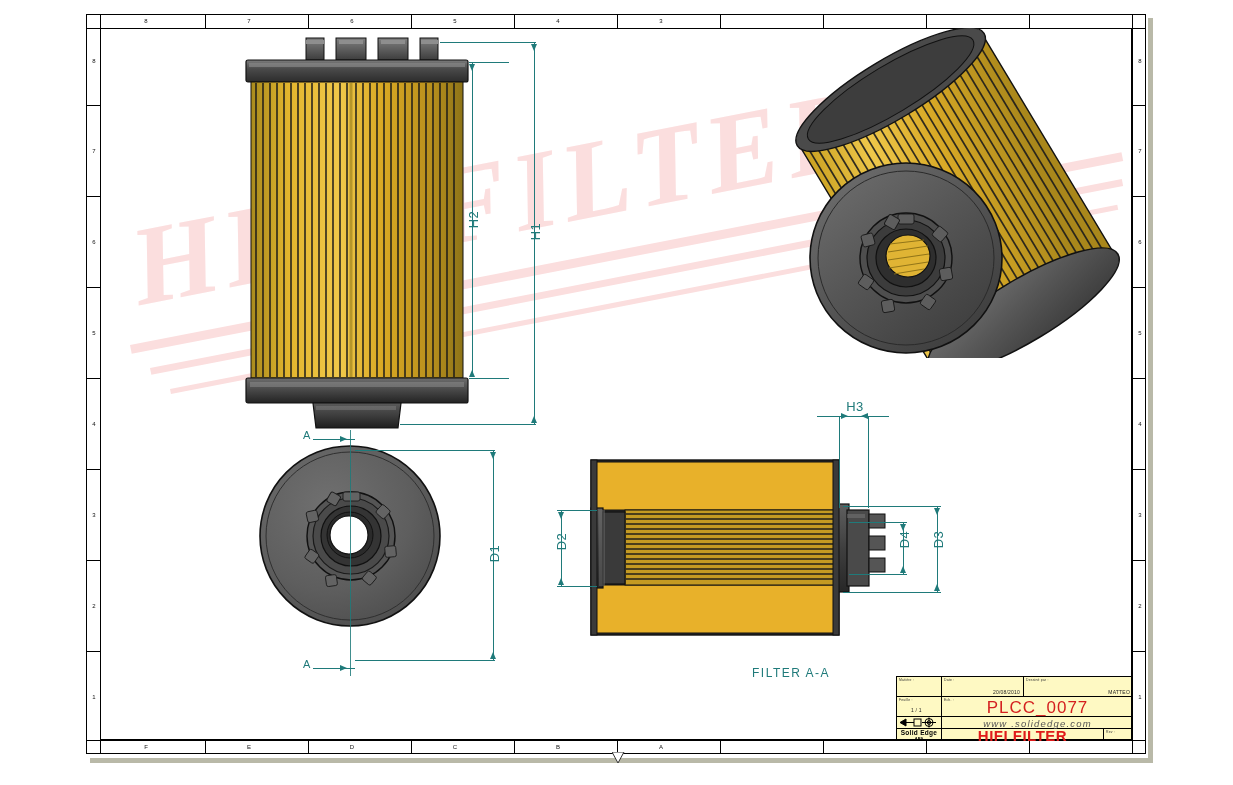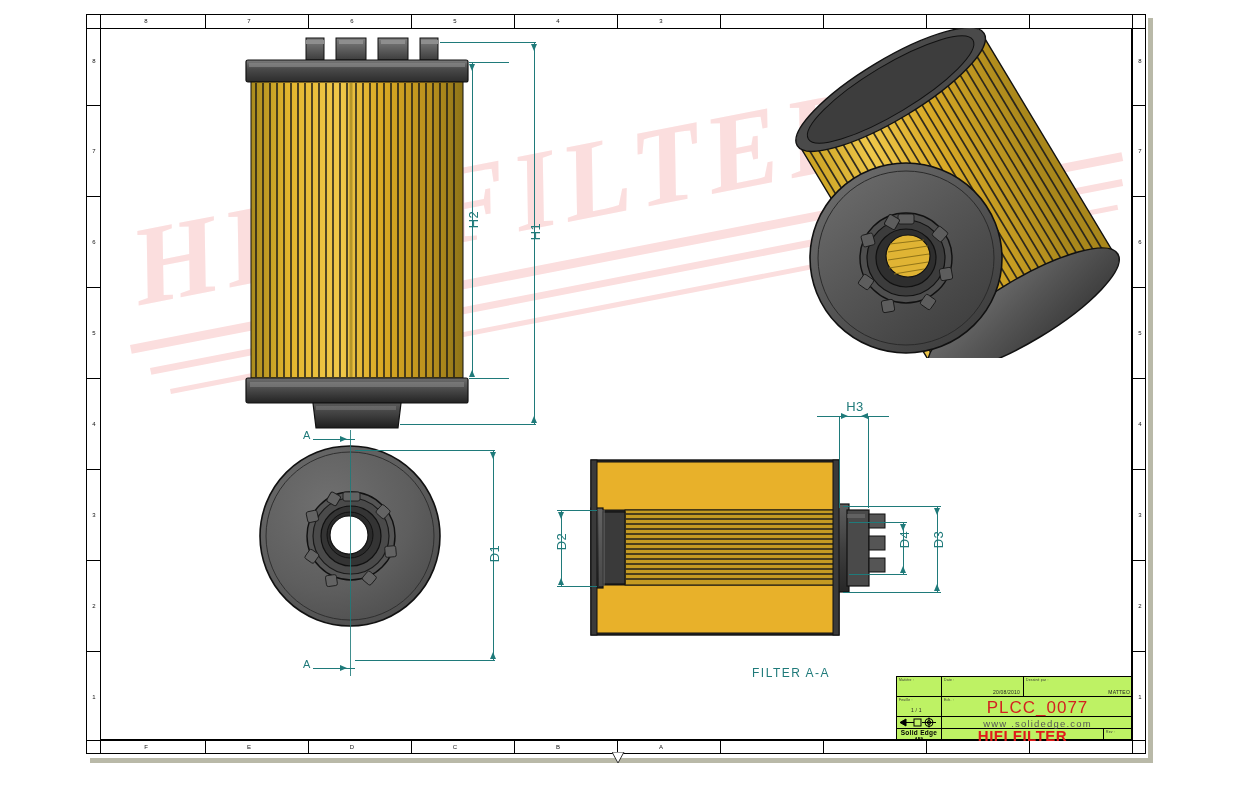--- a/index.html
+++ b/index.html
@@ -41,21 +41,21 @@
   #view-iso{position:absolute;left:790px;top:28px;width:345px;height:330px;}
 
   
   #view-end{position:absolute;left:245px;top:428px;width:290px;height:250px;}
 
   
   #view-sect{position:absolute;left:585px;top:430px;width:370px;height:235px;}
   .sec-label{position:absolute;left:752px;top:666px;color:#1f7a7a;font-family:"Liberation Sans",sans-serif;font-size:12px;letter-spacing:1.5px;}
 
   
-  #titleblock{position:absolute;left:896px;top:676px;width:236px;height:64px;border:1.3px solid #000;box-sizing:border-box;background:#bef264;}
+  #titleblock{position:absolute;left:896px;top:676px;width:236px;height:64px;border:1.3px solid #000;box-sizing:border-box;background:#fef9c3;}
   .tb-row{position:absolute;left:0;width:100%;border-bottom:1px solid #000;box-sizing:border-box;}
   .tb-cell{position:absolute;box-sizing:border-box;border-right:1px solid #000;height:100%;}
   .tb-tiny{position:absolute;left:2px;top:1px;font-size:3.4px;color:#333;letter-spacing:.2px;white-space:nowrap;}
   .tb-val{position:absolute;right:3px;bottom:1px;font-size:5px;color:#222;letter-spacing:.2px;white-space:nowrap;}
   .tb-ctr{position:absolute;left:0;width:100%;text-align:center;}
   #tb-drawno{font-family:"Liberation Sans",sans-serif;font-size:17px;color:#d42020;letter-spacing:1px;}
   #tb-web{font-family:"Liberation Sans",sans-serif;font-size:9.5px;color:#555;letter-spacing:1.2px;}
   #tb-brand{font-family:"Liberation Sans",sans-serif;font-weight:bold;font-size:15px;color:#e01b1b;letter-spacing:.5px;}
   #tb-se{font-family:"Liberation Sans",sans-serif;font-weight:bold;font-size:6.5px;color:#000;letter-spacing:.3px;text-align:center;}
   #tb-se2{font-family:"Liberation Sans",sans-serif;font-weight:bold;font-size:4px;color:#000;text-align:center;}
@@ -533,21 +533,21 @@
       <div class="tb-cell" style="left:0;width:45px;">
         <div class="tb-tiny">Feuille :</div>
         <div class="tb-val" style="right:auto;left:14px;bottom:3px;">1 / 1</div>
       </div>
       <div class="tb-cell" style="left:45px;width:191px;border-right:none;">
         <div class="tb-tiny">Ech. :</div>
         <div id="tb-drawno" class="tb-ctr" style="top:1px;">PLCC_0077</div>
       </div>
     </div>
 
-    <div class="tb-row" style="top:40px;height:12px;">
+    <div class="tb-row" style="top:40px;height:12px;font-style:italic;">
       <div class="tb-cell" style="left:0;width:45px;">
         <svg width="44" height="11" style="position:absolute;left:0;top:0;">
           <g stroke="#000" stroke-width="1" fill="none">
             <path d="M3,5.5 L9,2 L9,9 Z" fill="#000"></path>
             <line x1="9" y1="5.5" x2="17" y2="5.5"></line>
             <rect x="17" y="2" width="7" height="7"></rect>
             <circle cx="32" cy="5.5" r="4"></circle>
             <circle cx="32" cy="5.5" r="1.8"></circle>
             <line x1="25" y1="5.5" x2="39" y2="5.5"></line>
             <line x1="32" y1="0.5" x2="32" y2="10.5"></line>

